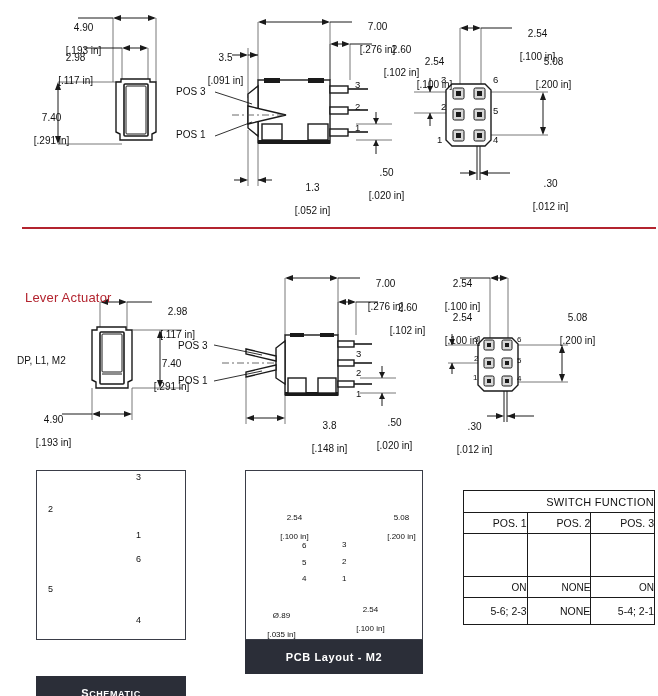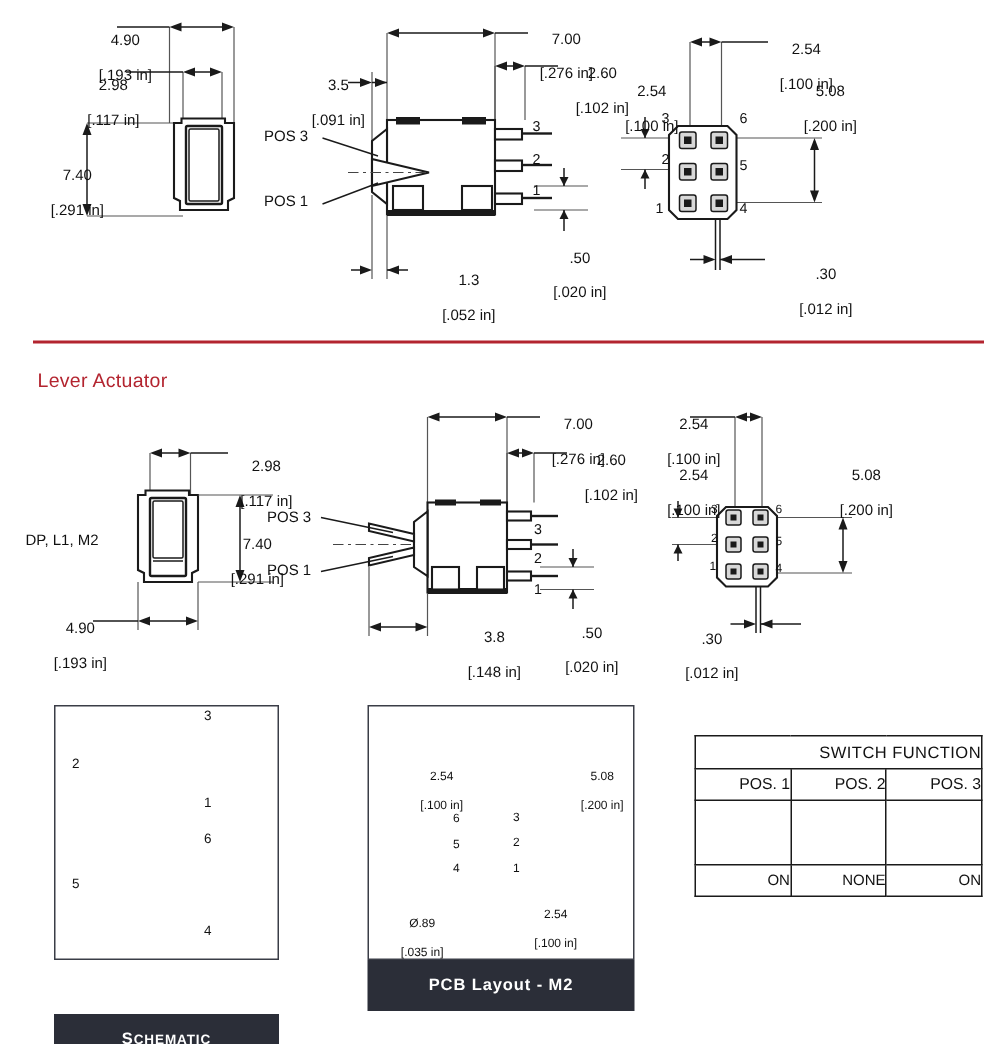--- a/index.html
+++ b/index.html
@@ -12,21 +12,21 @@
 
   
   .t{position:absolute;font-size:10px;line-height:11.5px;white-space:pre;color:#111;}
   .dim{font-size:10px;line-height:11.5px;text-align:center;}
   .tiny{font-size:8px;line-height:9.5px;}
   .pin{font-size:9.5px;}
   .lbl{font-size:9px;}
 
   
   .redrule{position:absolute;background:#b3242f;height:2px;}
-  .sectitle{position:absolute;color:#b3242f;font-size:13px;letter-spacing:.2px;}
+  .sectitle{position:absolute;color:#b3242f;font-size:13px;letter-spacing:.2px;margin-top:44px;}
 
   
   svg{position:absolute;left:0;top:0;overflow:visible;}
   .ln{stroke:#1a1a1a;stroke-width:1;fill:none;}
   .ln2{stroke:#1a1a1a;stroke-width:1.6;fill:none;}
   .lnt{stroke:#555;stroke-width:.8;fill:none;}
   .fillw{fill:#ffffff;stroke:#1a1a1a;stroke-width:1.4;}
   .fillg{fill:#d8d8d8;stroke:#1a1a1a;stroke-width:1;}
   .fillk{fill:#1a1a1a;}
   .dash{stroke:#444;stroke-width:.8;fill:none;stroke-dasharray:7 3 2 3;}
@@ -542,16 +542,21 @@
     <tr>
       <td class="ico"></td>
       <td class="ico"></td>
       <td class="ico"></td>
     </tr>
     <tr>
       <td class="on">ON</td>
       <td class="on">NONE</td>
       <td class="on">ON</td>
     </tr>
+    <tr>
+      <td class="cx">5-6; 2-3</td>
+      <td class="cx">NONE</td>
+      <td class="cx">5-4; 2-1</td>
+    </tr>
   </tbody>
     </table>
 
 </div>
 
 </body></html>

